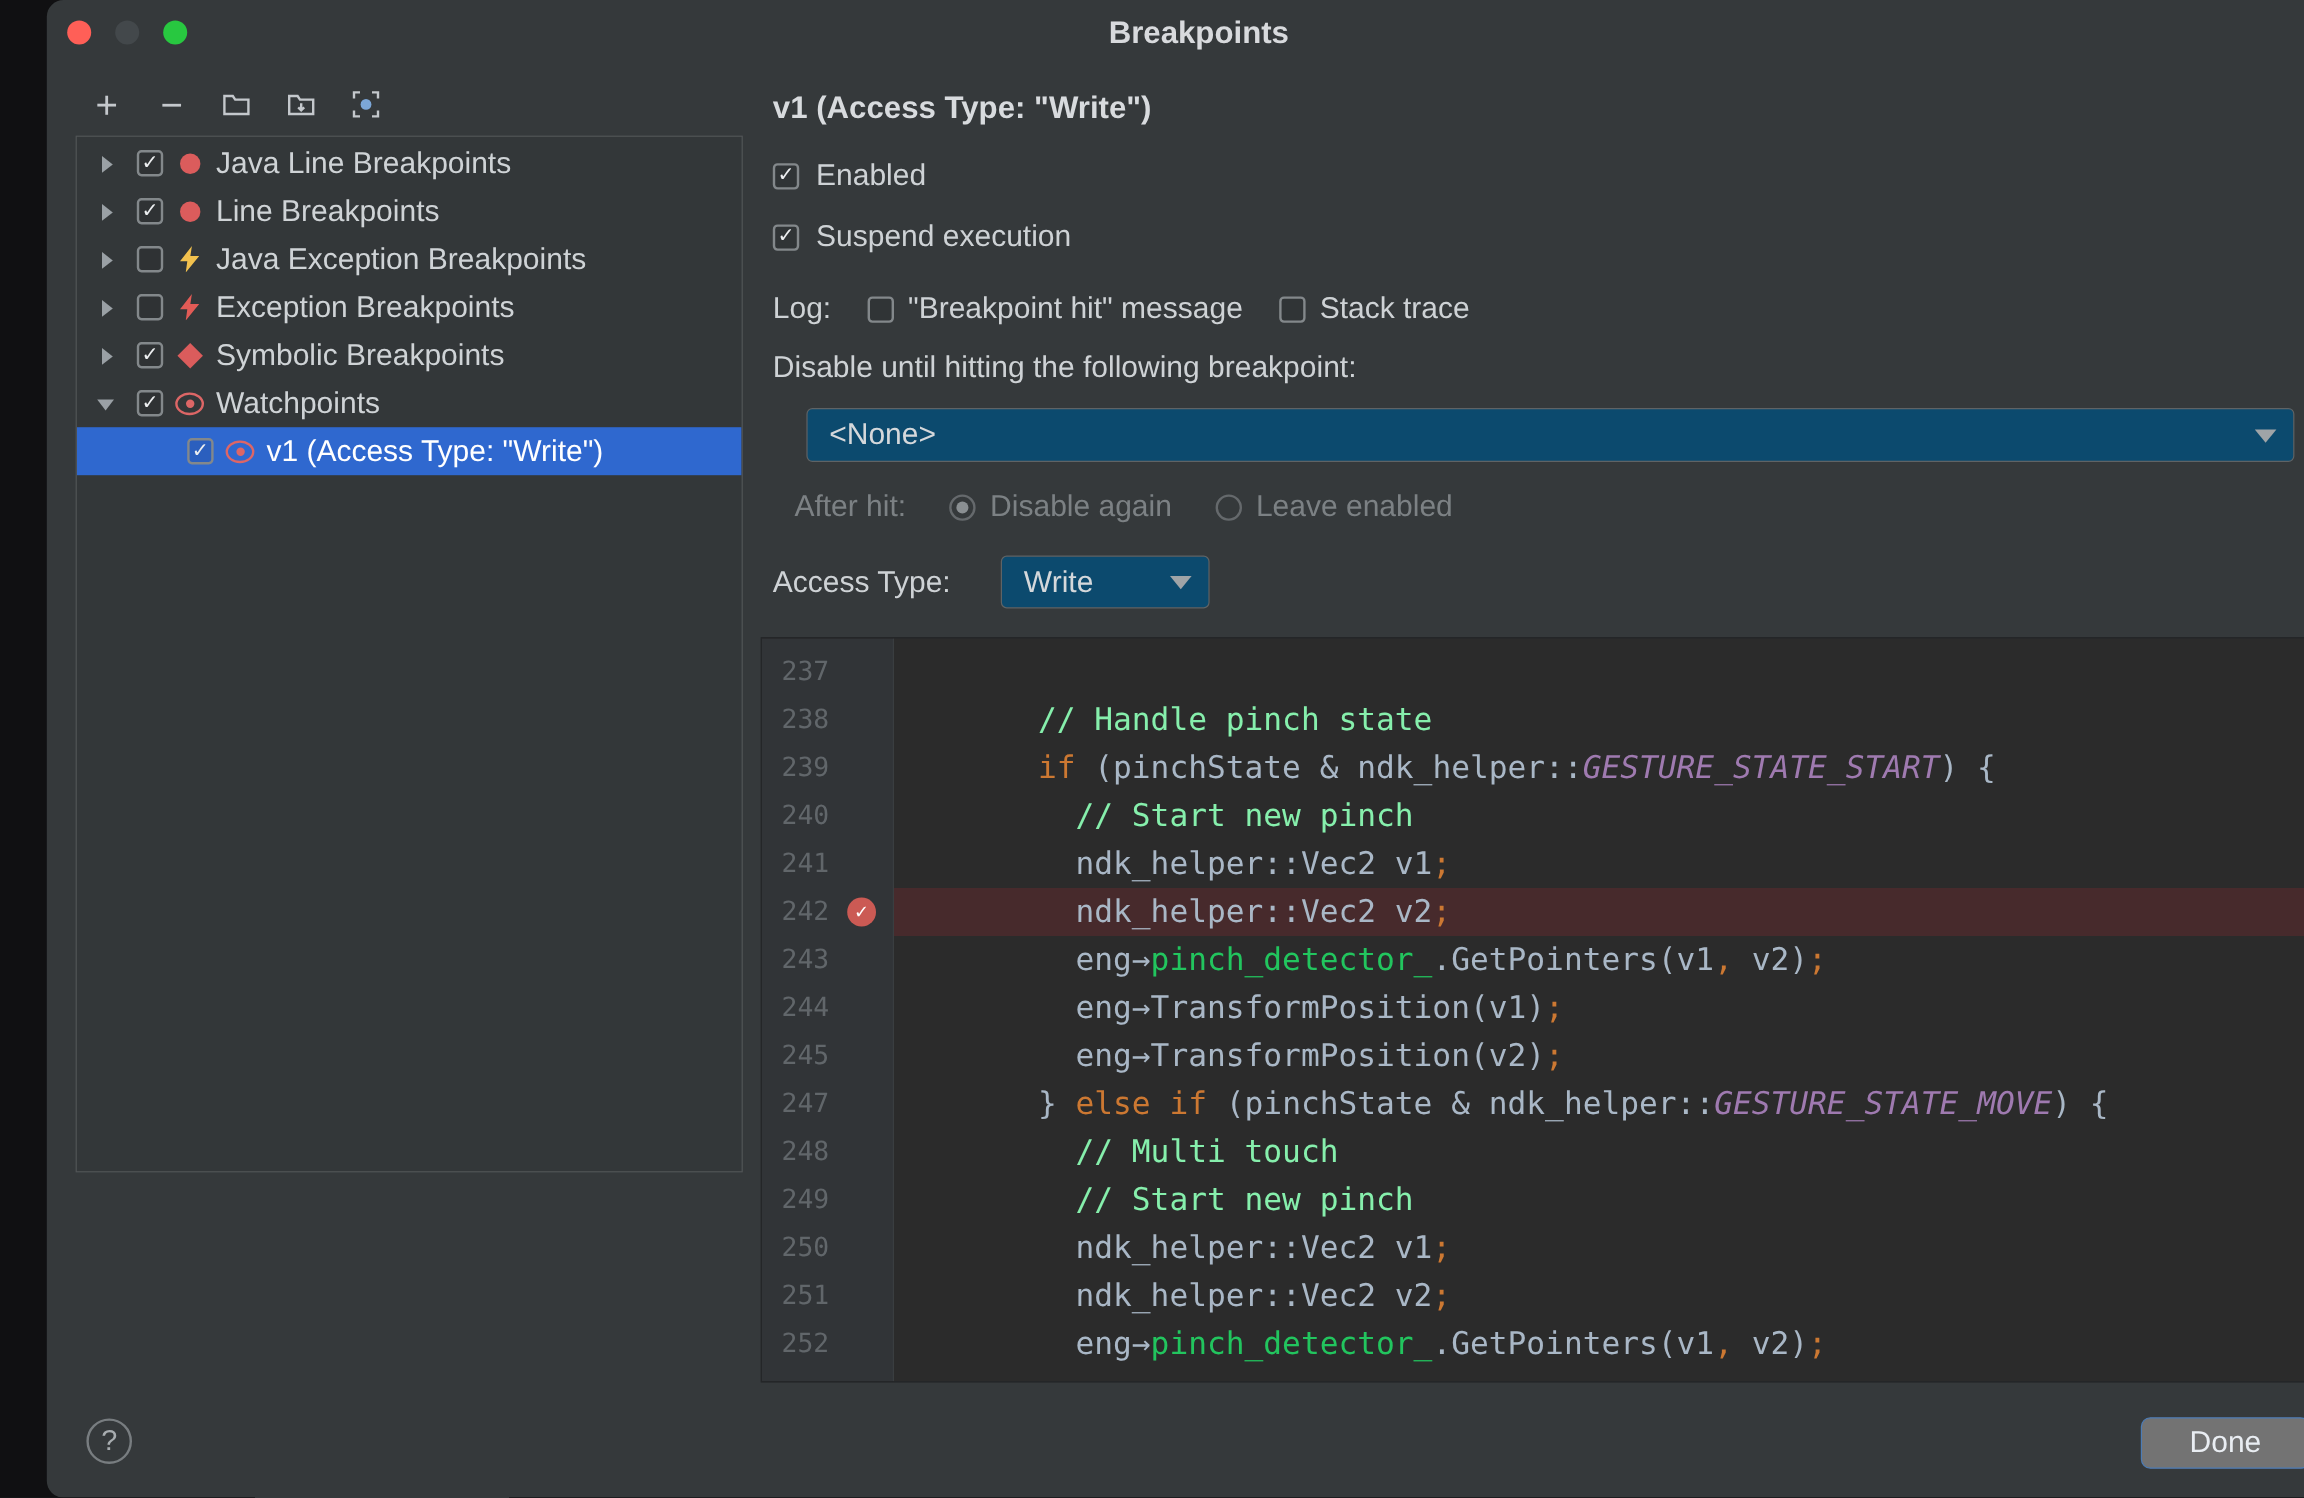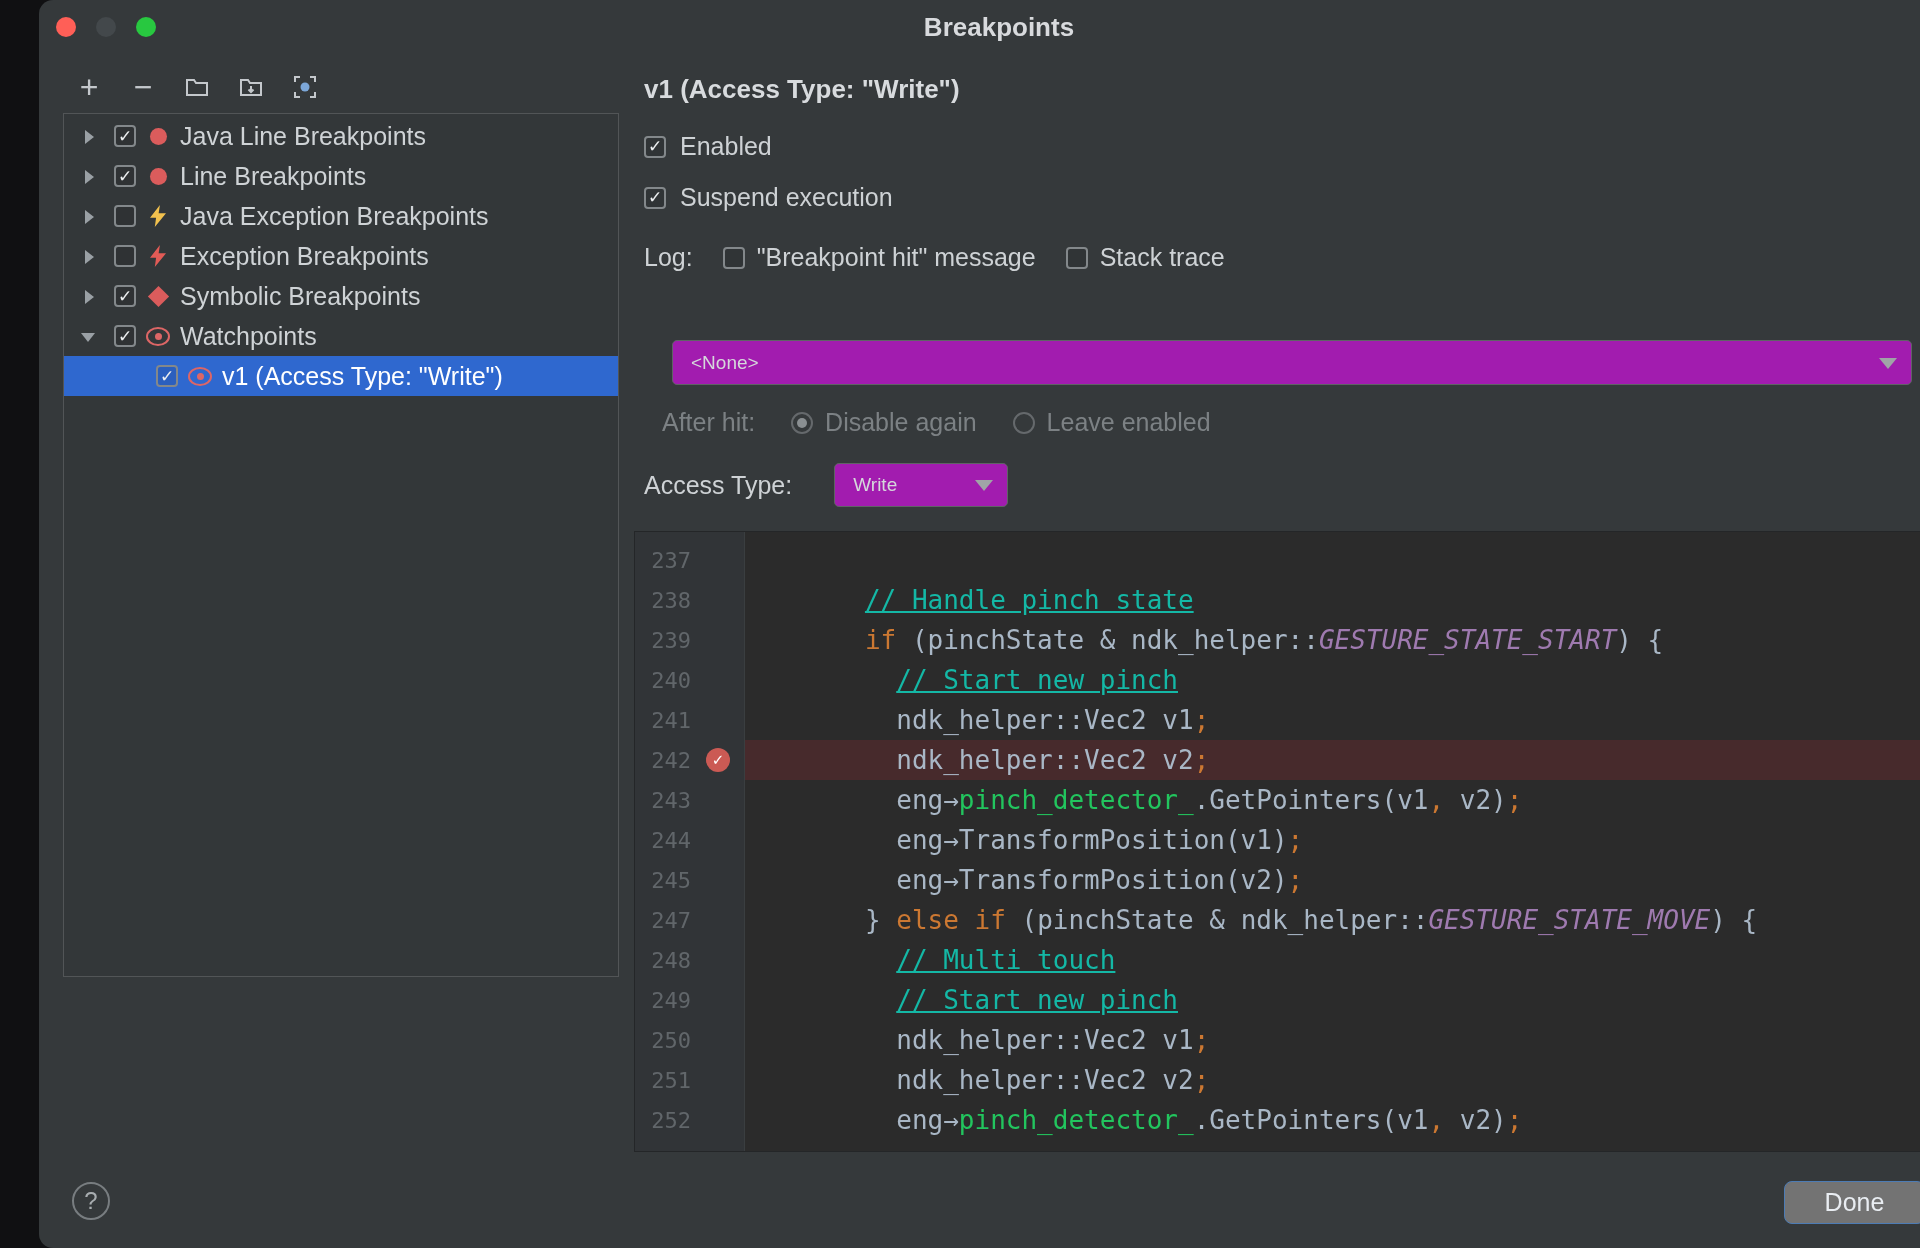--- a/index.html
+++ b/index.html
@@ -52,37 +52,37 @@
   .row-enabled { left:605px; top:132px; }
   .row-suspend { left:605px; top:183px; }
   .row-log { left:605px; top:243px; }
   .row-log .group { display:flex; align-items:center; gap:12px; margin-left:16px; }
   .row-disable-label { left:605px; top:292px; }
   .row-afterhit { left:605px; top:408px; color:#7c8184; }
   .row-afterhit .label { margin-left:18px; }
   .row-afterhit .group { display:flex; align-items:center; gap:12px; margin-left:22px; color:#7c8184; }
   .row-access { left:605px; top:463px; gap:42px; }
 
-  .combo { background:#a21caf; border:1px solid #5f6365; border-radius:5px; color:#d5d8db; font-size:19px; display:flex; align-items:center; padding:4px 18px; position:relative; }
+  .combo { background:#0c4a6e; border:1px solid #5f6365; border-radius:5px; color:#d5d8db; font-size:25px; display:flex; align-items:center; padding:4px 18px; position:relative; }
   .combo-none { position:absolute; left:633px; top:340px; width:1240px; height:45px; }
   .combo-access { width:174px; height:44px; }
   .combo .arrow { position:absolute; right:14px; top:50%; margin-top:-5px; width:0; height:0; border-left:9px solid transparent; border-right:9px solid transparent; border-top:11px solid #a0a4a7; }
 
   
   .editor { position:absolute; left:595px; top:531px; width:1298px; height:621px; background:#2b2b2b; border:1px solid #242628; overflow:hidden; }
   .gutter-bg { position:absolute; left:0; top:0; bottom:0; width:110px; background:#313437; border-right:1px solid #3a3e40; }
   .code-lines { position:relative; padding-top:8px; }
   .code-line { display:flex; height:40px; align-items:center; font-family:"DejaVu Sans Mono",monospace; font-size:26px; white-space:pre; }
   .bp-line { background:linear-gradient(to right, transparent 110px, #472a2c 110px); }
   .lnum { width:44px; margin-left:12px; text-align:right; color:#61666a; font-size:22px; flex:none; font-family:"DejaVu Sans Mono",monospace; }
   .bp-slot { width:54px; flex:none; display:flex; align-items:center; justify-content:center; }
   .bp-ic { width:24px; height:24px; border-radius:50%; background:#cb5a54; color:#ffffff; font-size:15px; font-family:"DejaVu Sans",sans-serif; display:flex; align-items:center; justify-content:center; }
   .code-text { padding-left:26px; }
   .tk-d { color:#a9b7c6; }
-  .tk-c { color:#14b8a6;text-decoration:underline; }
+  .tk-c { color:#86efac; }
   .tk-k { color:#cc7832; }
   .tk-f { color:#22c55e; }
   .tk-g { color:#9f7ab0; font-style:italic; }
   .tk-p { color:#cc7832; }
 
   
   .help-btn { position:absolute; left:33px; top:1182px; width:38px; height:38px; border:2px solid #787d80; border-radius:50%; color:#a8adb0; font-size:24px; display:flex; align-items:center; justify-content:center; }
   .done-btn { position:absolute; left:1745px; top:1181px; width:141px; height:43px; background:#737373; border:1px solid #4d7cb5; border-radius:8px; color:#e9edf2; font-size:25px; display:flex; align-items:center; justify-content:center; }
 </style>
 </head>
@@ -184,20 +184,21 @@
     <span class="group">
       <span class="cb"></span>
       <span>"Breakpoint hit" message</span>
     </span>
     <span class="group">
       <span class="cb"></span>
       <span>Stack trace</span>
     </span>
   </div>
 
+  <div class="d-row row-disable-label">Disable until hitting the following breakpoint:</div>
 
   <div class="combo combo-none">
     <span>&lt;None&gt;</span>
     <span class="arrow"></span>
   </div>
 
   <div class="d-row row-afterhit">
     <span class="label">After hit:</span>
     <span class="group">
       <span class="radio sel"></span>

